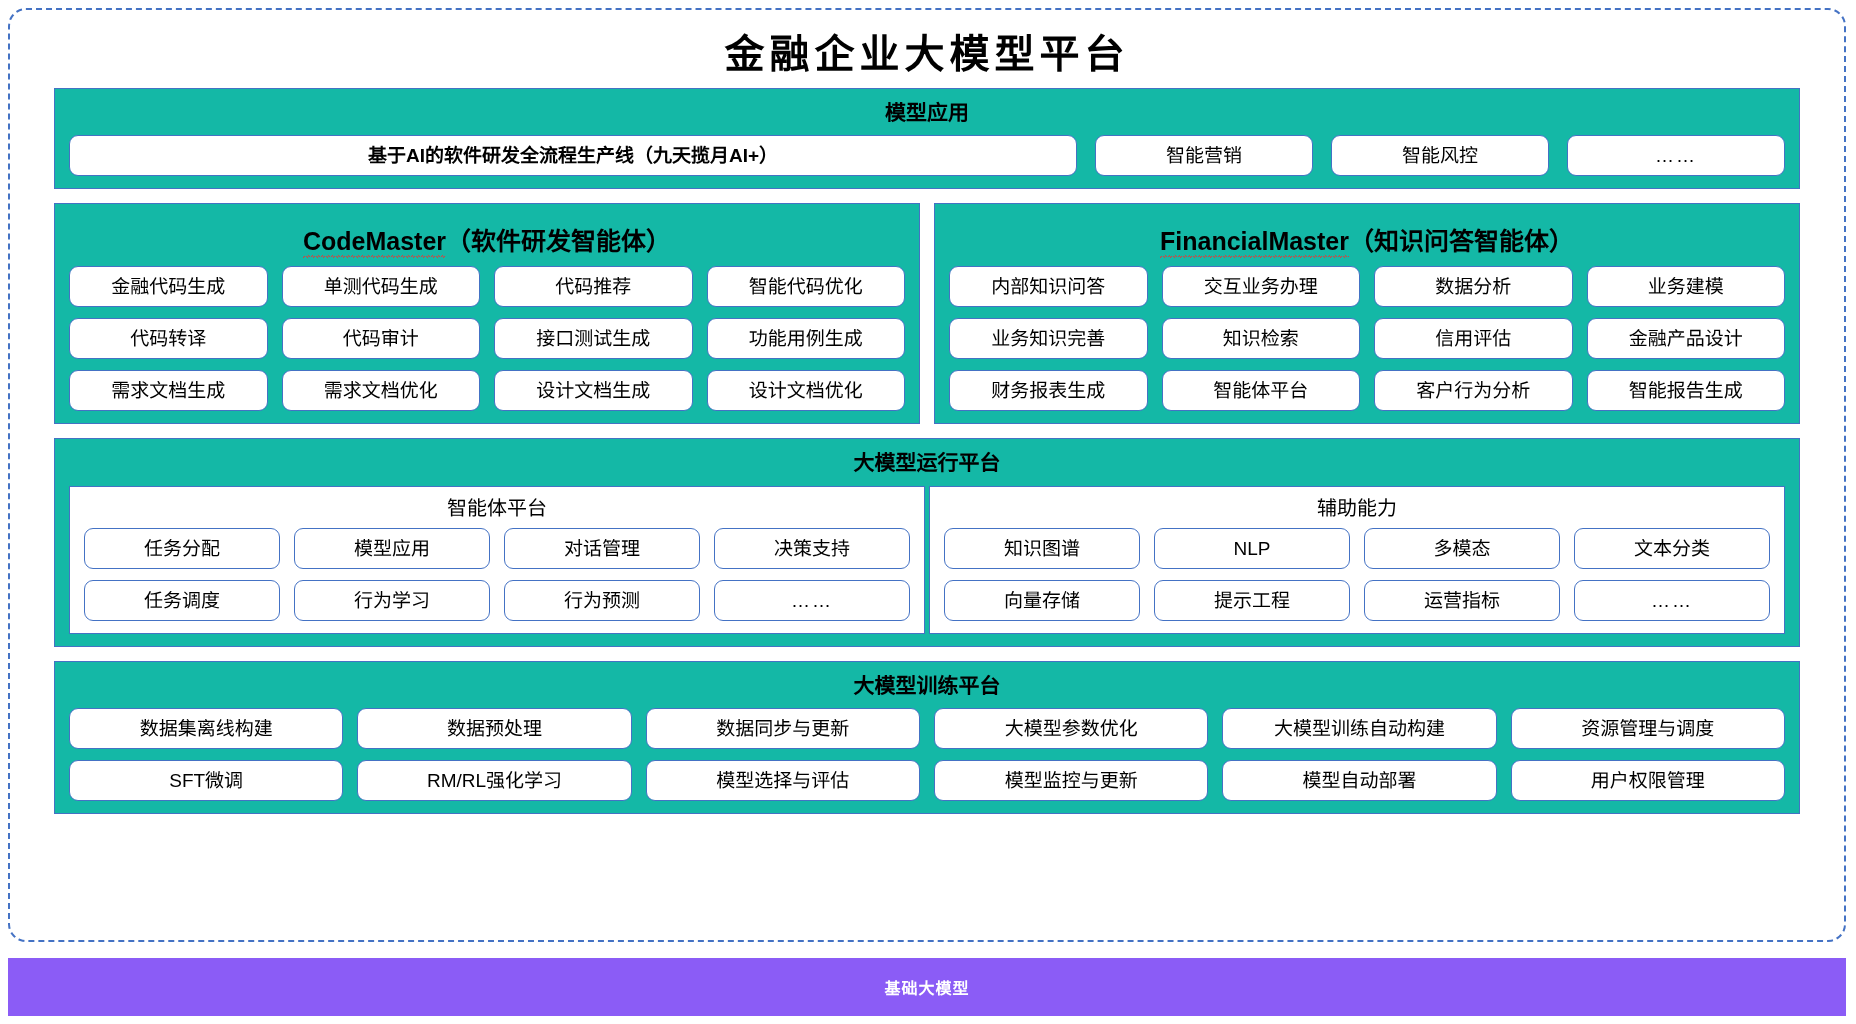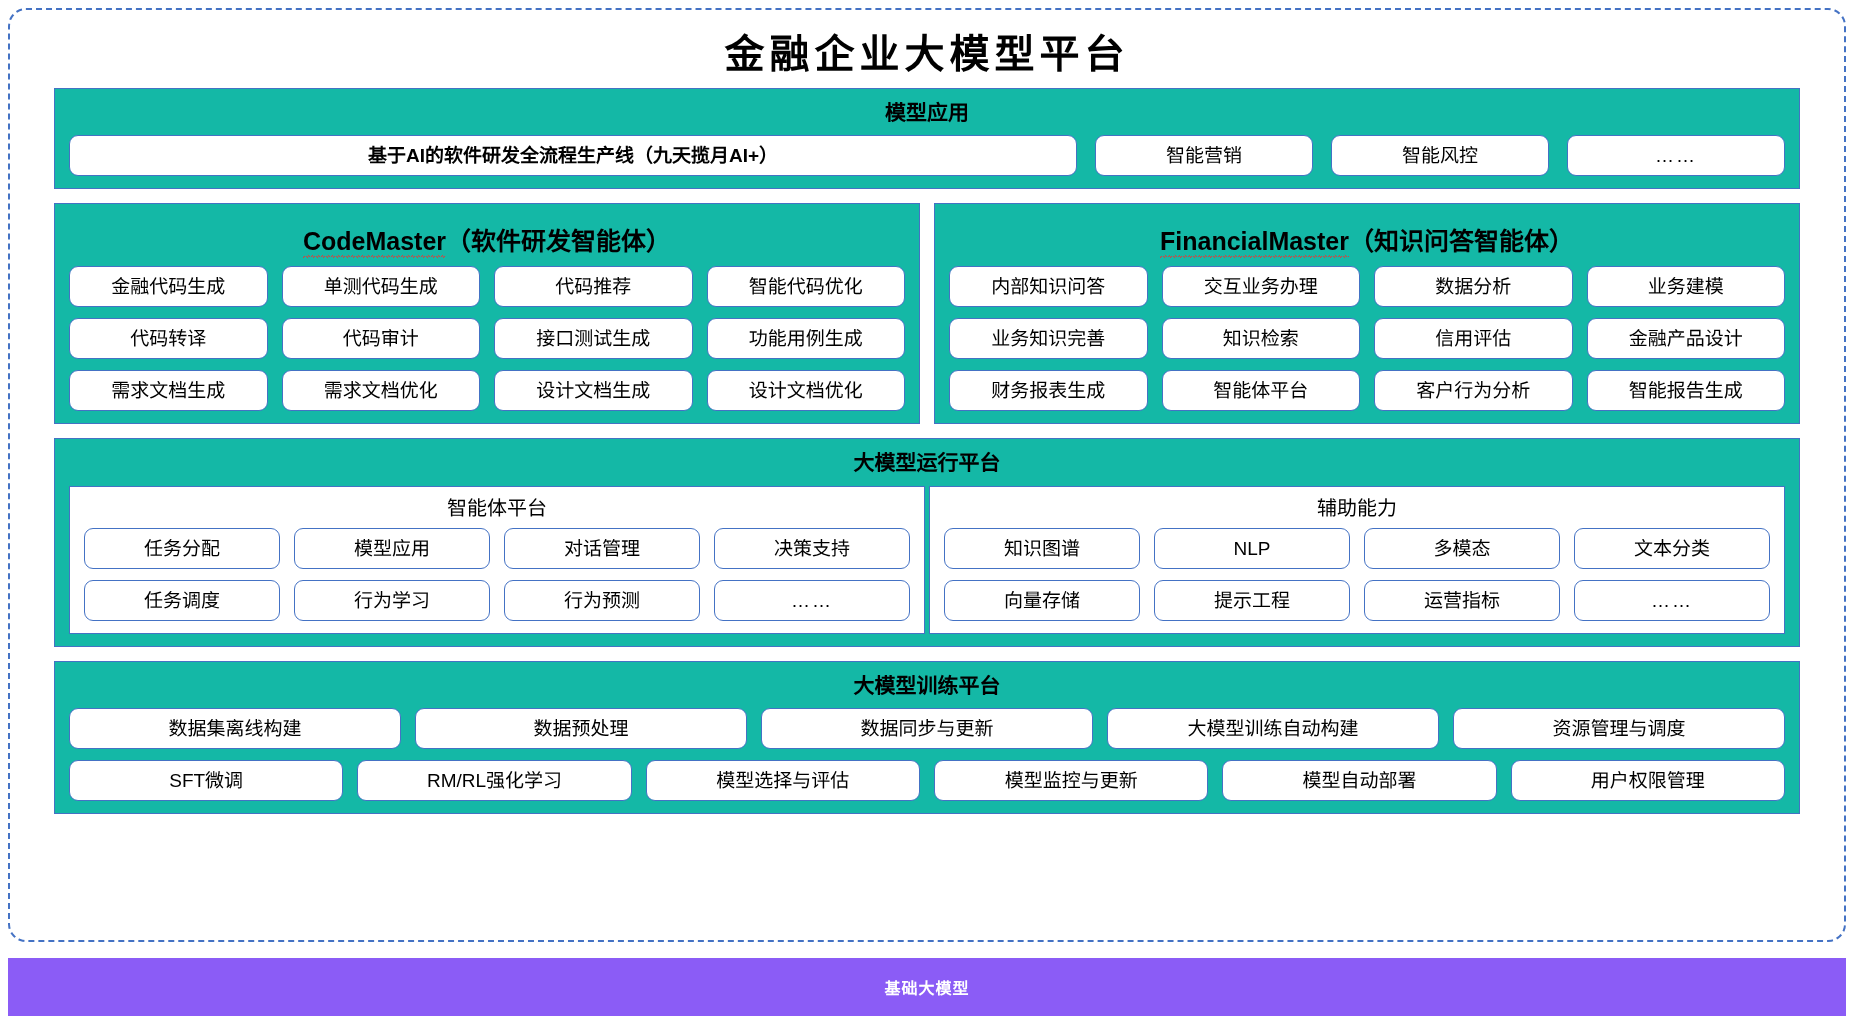--- a/index.html
+++ b/index.html
@@ -277,20 +277,21 @@
       </div>
     </div>
   </div>
 
   <div class="section">
     <div class="section-title">大模型训练平台</div>
     <div class="row">
       <div class="chip">数据集离线构建</div>
       <div class="chip">数据预处理</div>
       <div class="chip">数据同步与更新</div>
+      <div class="chip">大模型参数优化</div>
       <div class="chip">大模型训练自动构建</div>
       <div class="chip">资源管理与调度</div>
     </div>
     <div class="row">
       <div class="chip">SFT微调</div>
       <div class="chip">RM/RL强化学习</div>
       <div class="chip">模型选择与评估</div>
       <div class="chip">模型监控与更新</div>
       <div class="chip">模型自动部署</div>
       <div class="chip">用户权限管理</div>

